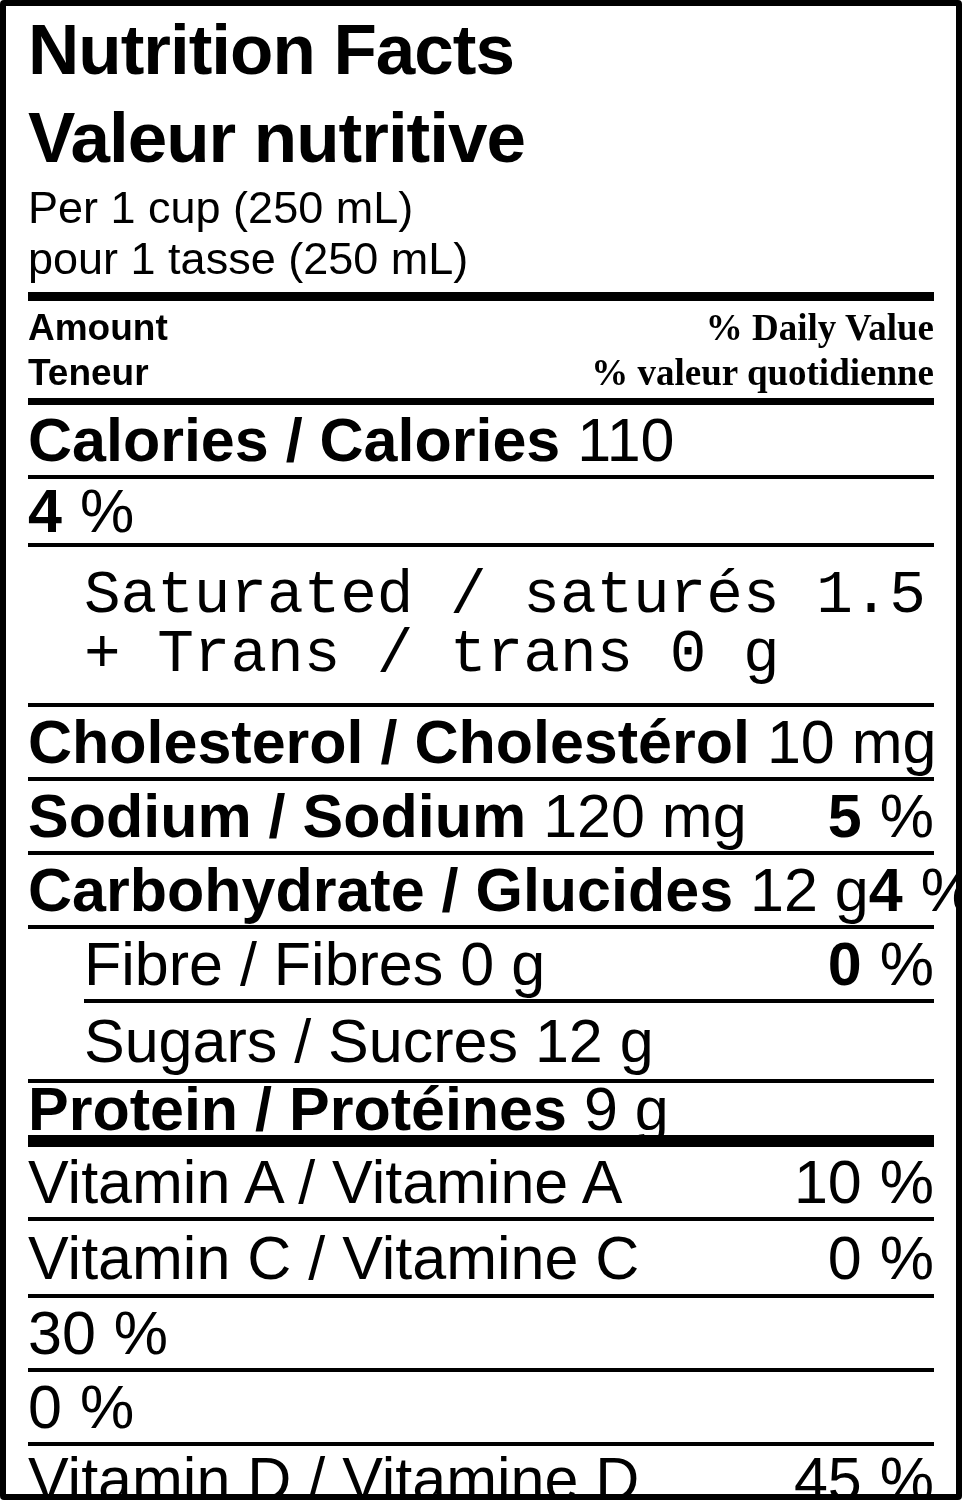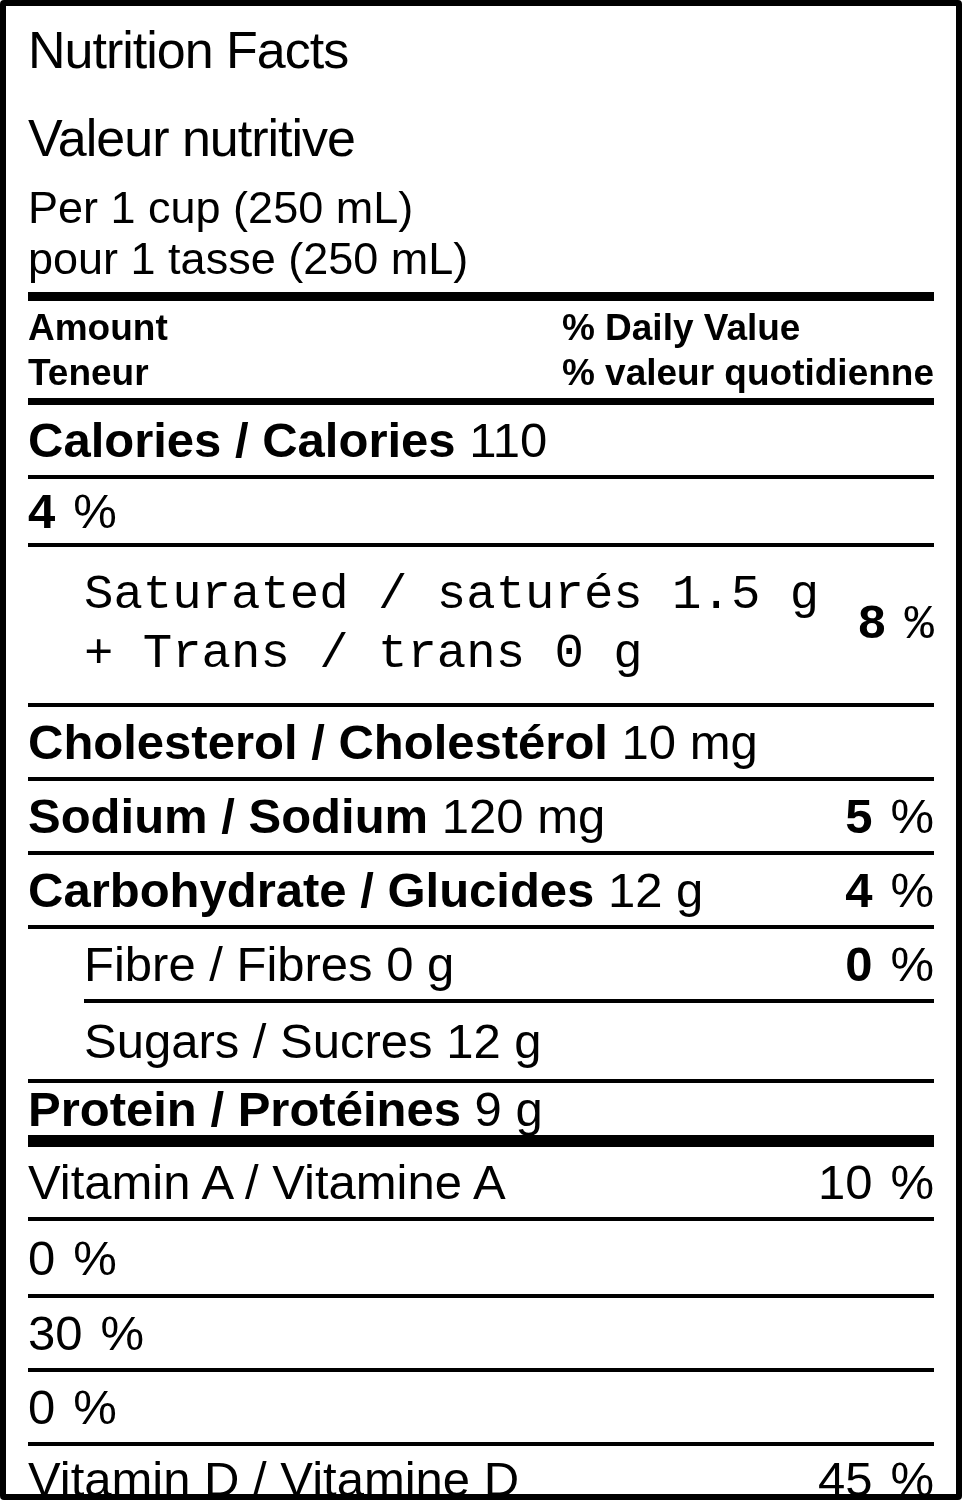--- a/index.html
+++ b/index.html
@@ -8,37 +8,37 @@
     width:962px;height:1500px;
     box-sizing:border-box;
     background:#ffffff;
     border:6px solid #000;
     border-radius:4px;
     padding:0 22px;
     font-family:"Liberation Sans", sans-serif;
     color:#000;
     overflow:hidden;
   }
-  .title{font-size:52px;font-weight:normal;line-height:88px;letter-spacing:-1px;white-space:nowrap;}
+  .title{font-size:71px;font-weight:bold;line-height:88px;letter-spacing:-1px;white-space:nowrap;}
   .serving{font-size:45px;line-height:51px;white-space:nowrap;}
   .bar{background:#000;}
   .bar-top{height:9px;margin-top:8px;}
   .bar-mid{height:12px;}
   .rule{height:4px;background:#000;}
   .rule-med{height:7px;background:#000;}
   .rule-indent{margin-left:56px;}
   .dv-row{
     display:flex;justify-content:space-between;align-items:flex-end;
     font-size:37px;font-weight:bold;line-height:45px;
     padding:4px 0 3px 0;
   }
-  .dv-right{}
+  .dv-right{text-align:right;font-family:Liberation Serif, serif;}
   .row{
     display:flex;justify-content:space-between;align-items:center;
-    font-size:49px;height:70px;
+    font-size:61px;height:70px;
   }
   .h64{height:64px;}
   .h130{height:156px;font-family:Liberation Mono, monospace;}
   .h72{height:76px;}
   .h74{height:52px;text-align:center;}
   .h73{height:73px;}
   .h66{height:66px;}
   .b{font-weight:bold;}
   .sub{padding-left:56px;}
   .subline{line-height:59px;}
@@ -168,20 +168,21 @@
   <div class="row">
     <div class="left">Vitamin A / Vitamine A</div>
     <div class="pct">
       <span>10</span>
       <span>%</span>
     </div>
   </div>
   <div class="rule"></div>
 
   <div class="row h73">
+    <div class="left">Vitamin C / Vitamine C</div>
     <div class="pct">
       <span>0</span>
       <span>%</span>
     </div>
   </div>
   <div class="rule"></div>
 
   <div class="row">
     <div class="pct">
       <span>30</span>

